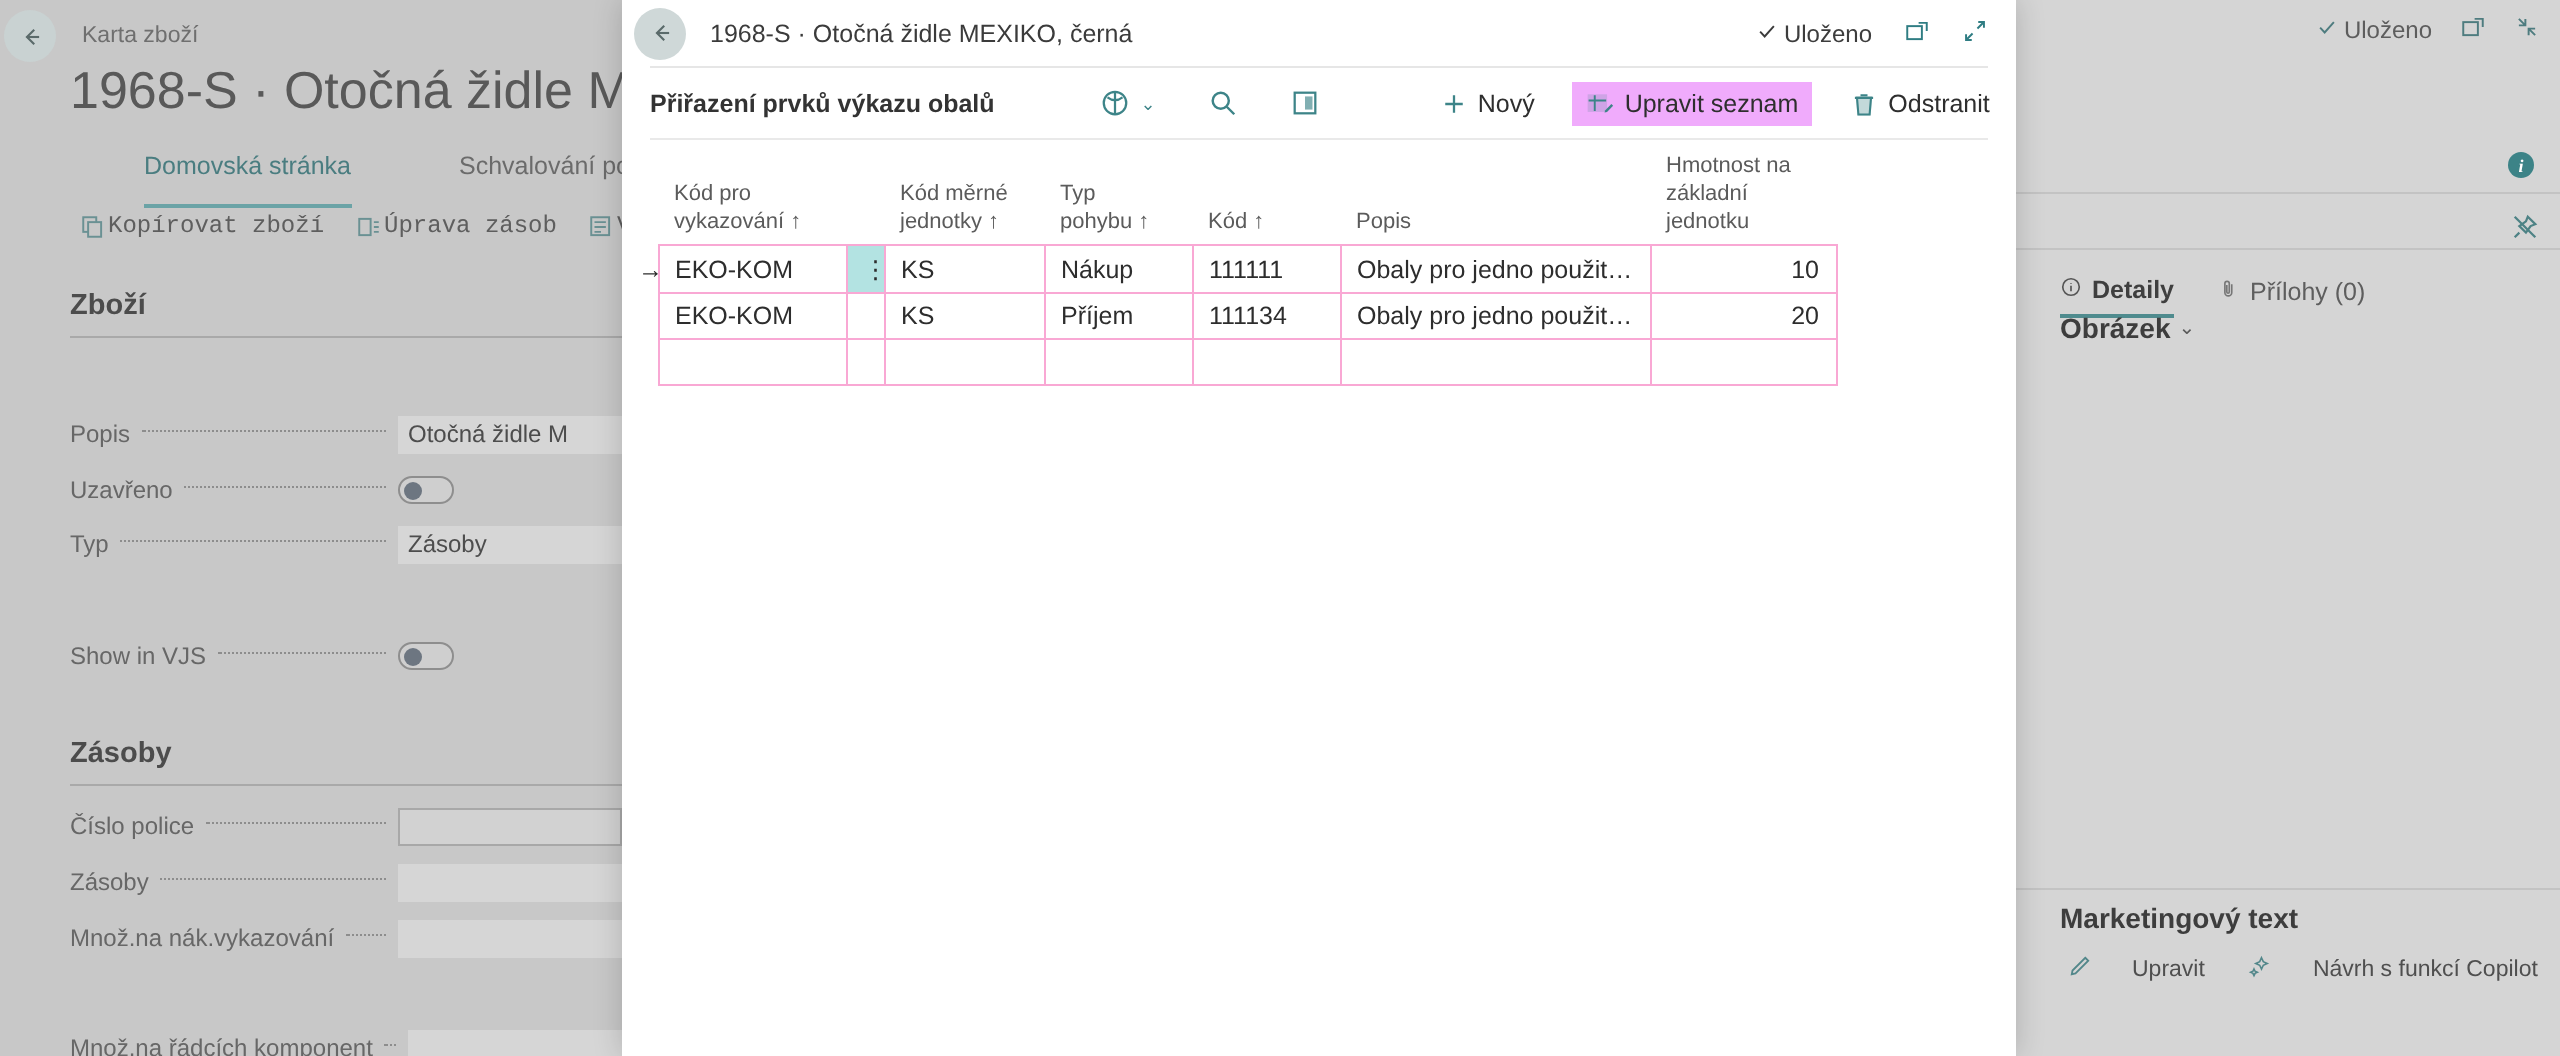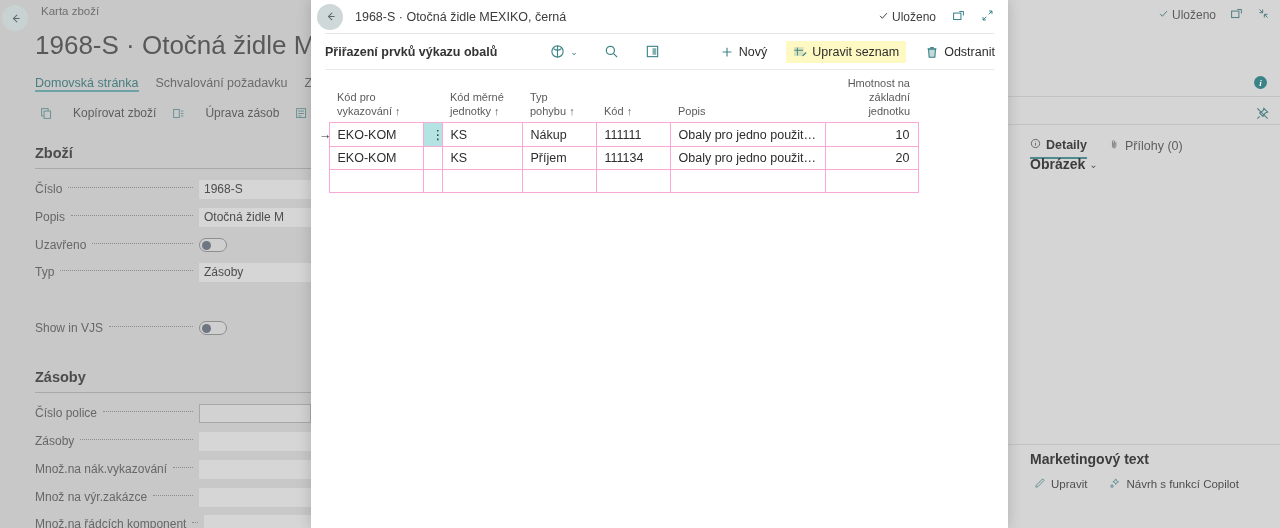--- a/index.html
+++ b/index.html
@@ -24,41 +24,41 @@
   }
 
   
   .back-circle {
     width: 26px; height: 26px; border-radius: 50%;
     background: #cfd8d8; display: flex; align-items: center; justify-content: center;
     color: #5a6a6a; font-size: 14px; line-height: 1;
   }
   .bg-left .back-circle { background: #c9d2d2; }
 
-  .bl-topbar { position: absolute; left: 0; top: 5px; width: 311px; height: 26px; display: flex; }
+  .bl-topbar { position: absolute; left: 0; top: 5px; width: 311px; height: 26px; display: flex; align-items: center; }
   .bl-topbar .back-circle { margin-left: 2px; }
   .bl-crumb { margin-left: 13px; font-size: 11.5px; color: #6f6f6f; }
 
   .bl-title {
     position: absolute; left: 35px; top: 30px;
     font-size: 26px; color: #595959; font-weight: 400; white-space: nowrap;
   }
 
   .bl-tabs {
     position: absolute; left: 35px; top: 76px; display: flex; gap: 17px;
     font-size: 12.5px; white-space: nowrap;
   }
-  .bl-tab { color: #6b6b6b; padding-bottom: 0; }
+  .bl-tab { color: #6b6b6b; padding-bottom: 12px; margin-left: 37px; }
   .bl-tab.active { color: #4a7d80; border-bottom: 2px solid #6ba3a6; }
 
   .bl-actions {
     position: absolute; left: 40px; top: 106px; display: flex; gap: 16px;
     font-size: 12px; color: #5e5e5e; white-space: nowrap; align-items: center;
   }
-  .bl-action { display: flex; align-items: center; gap: 20px; }
+  .bl-action { display: flex; align-items: center; gap: 1px; font-family: Liberation Mono, monospace; }
   .mini-ico { width: 13px; height: 13px; display: inline-block; opacity: .75; }
 
   .bl-section {
     position: absolute; left: 35px; font-size: 14.5px; color: #4c4c4c; font-weight: bold;
   }
   .bl-sec-rule { position: absolute; left: 35px; width: 276px; height: 1px; background: #a9a9a9; }
 
   .bl-field { position: absolute; left: 35px; width: 276px; height: 22px; display: flex; align-items: center; }
   .bl-flabel { font-size: 12px; color: #676767; white-space: nowrap; }
   .bl-dots { flex: 1; border-bottom: 1px dotted #8d8d8d; margin: 0 6px 4px 6px; min-width: 6px; }
@@ -89,21 +89,21 @@
   .br-pin { position: absolute; right: 10px; top: 106px; color: #4d8285; font-size: 14px; }
 
   .br-tabs { position: absolute; left: 22px; top: 138px; display: flex; gap: 22px; font-size: 12.5px; }
   .br-tab { color: #5e5e5e; display: flex; align-items: center; gap: 5px; padding-bottom: 5px; }
   .br-tab.active { color: #3f3f3f; font-weight: bold; border-bottom: 2px solid #4f8b8e; }
 
   .br-head { position: absolute; left: 22px; font-size: 14px; color: #3d3d3d; font-weight: bold; display: flex; align-items: center; gap: 4px; }
   .br-chev { font-size: 10px; font-weight: normal; color: #5a5a5a; }
 
   .br-mk-actions { position: absolute; left: 26px; top: 477px; display: flex; gap: 22px; font-size: 11.5px; color: #4f4f4f; }
-  .br-mk-action { display: flex; align-items: center; gap: 5px; }
+  .br-mk-action { display: flex; align-items: center; gap: 20px; }
 
   
   .modal {
     position: absolute; left: 311px; top: 0; width: 697px; height: 528px;
     background: #ffffff; overflow: hidden;
     box-shadow: 0 0 14px rgba(0,0,0,.18);
   }
   .m-titlebar { height: 33px; display: flex; align-items: center; padding-left: 6px; }
   .m-title { margin-left: 12px; font-size: 12.5px; color: #3b3b3b; }
   .m-title-right { margin-left: auto; display: flex; align-items: center; gap: 16px; padding-right: 14px; font-size: 12px; color: #3d3d3d; }
@@ -111,33 +111,33 @@
   .m-icobtn { color: #2f7d83; font-size: 13px; cursor: default; }
   .m-sep { height: 1px; background: #e6e6e6; margin: 0 14px; }
 
   .m-toolbar { height: 35px; display: flex; align-items: center; padding: 0 14px; gap: 12px; }
   .m-tb-title { font-size: 12.5px; font-weight: bold; color: #333; white-space: nowrap; }
   .m-vsep { width: 1px; height: 19px; background: #dcdcdc; margin: 0 11px; }
   .m-tbbtn {
     display: flex; align-items: center; gap: 5px; font-size: 12.5px; color: #2e2e2e;
     padding: 4px 7px; white-space: nowrap;
   }
-  .m-tbbtn.selected { background: #fef9c3; }
+  .m-tbbtn.selected { background: #f0abfc; }
   .m-tb-ico { color: #3d8488; display: inline-flex; align-items: center; }
   .m-tb-spacer { flex: 1; }
   .m-toolbar-rule { height: 1px; background: #e9e9e9; margin: 0 14px; }
 
   
   .m-grid { margin: 7px 14px 0 0; padding-left: 0; }
   table.grid { border-collapse: collapse; width: 607px; margin-left: 0; table-layout: fixed; }
   table.grid th {
     font-weight: normal; font-size: 11px; color: #5b5b5b; vertical-align: bottom;
     padding: 0 8px 4px 8px; text-align: left; line-height: 1.25;
   }
-  table.grid th.num { text-align: right; }
+  table.grid th.num { }
   table.grid td {
     font-size: 12.5px; color: #2d2d2d; padding: 4px 8px; height: 21px;
     border: 1px solid #f9a8d4; white-space: nowrap; overflow: hidden; text-overflow: ellipsis;
   }
   table.grid td.num { text-align: right; }
   table.grid tr.hdr th { border: none; }
   td.arrowcell { border: none !important; width: 18px; padding: 0; text-align: center; color: #5d5d5d; font-size: 12px; }
   th.arrowcell { border: none; width: 18px; padding: 0; }
   td.dots { width: 19px; padding: 0; text-align: center; color: #4a8b8f; font-size: 11px; letter-spacing: 0; }
   td.dots.hl { background: #b3e3e2; }
@@ -196,25 +196,20 @@
                 <path d="M4 5h7M4 8h7M4 11h4"></path>
             </svg>
           </span>
           <span>Vytvořit s</span>
         </div>
       </div>
 
       <div class="bl-section" style="top:145px">Zboží</div>
       <div class="bl-sec-rule" style="top:168px"></div>
 
-      <div class="bl-field" style="top:178px">
-        <span class="bl-flabel">Číslo</span>
-        <span class="bl-dots"></span>
-        <span class="bl-input">1968-S</span>
-      </div>
       <div class="bl-field" style="top:206px">
         <span class="bl-flabel">Popis</span>
         <span class="bl-dots"></span>
         <span class="bl-input">Otočná židle M</span>
       </div>
       <div class="bl-field" style="top:234px">
         <span class="bl-flabel">Uzavřeno</span>
         <span class="bl-dots"></span>
         <span class="bl-toggle"></span>
         <span style="width:84px"></span>
@@ -239,25 +234,20 @@
         <span class="bl-dots"></span>
         <span class="bl-input bordered"></span>
       </div>
       <div class="bl-field" style="top:430px">
         <span class="bl-flabel">Zásoby</span>
         <span class="bl-dots"></span>
         <span class="bl-input"></span>
       </div>
       <div class="bl-field" style="top:458px">
         <span class="bl-flabel">Množ.na nák.vykazování</span>
-        <span class="bl-dots"></span>
-        <span class="bl-input"></span>
-      </div>
-      <div class="bl-field" style="top:486px">
-        <span class="bl-flabel">Množ na výr.zakázce</span>
         <span class="bl-dots"></span>
         <span class="bl-input"></span>
       </div>
       <div class="bl-field" style="top:513px">
         <span class="bl-flabel">Množ.na řádcích komponent</span>
         <span class="bl-dots"></span>
         <span class="bl-input"></span>
       </div>
     </div>
 

